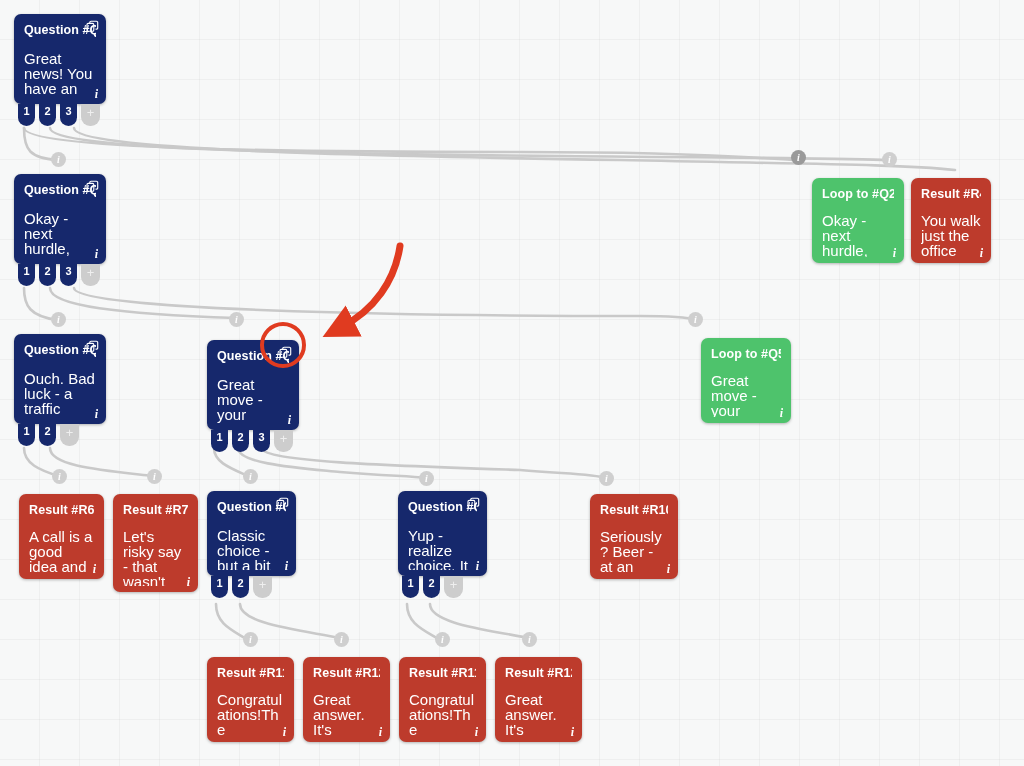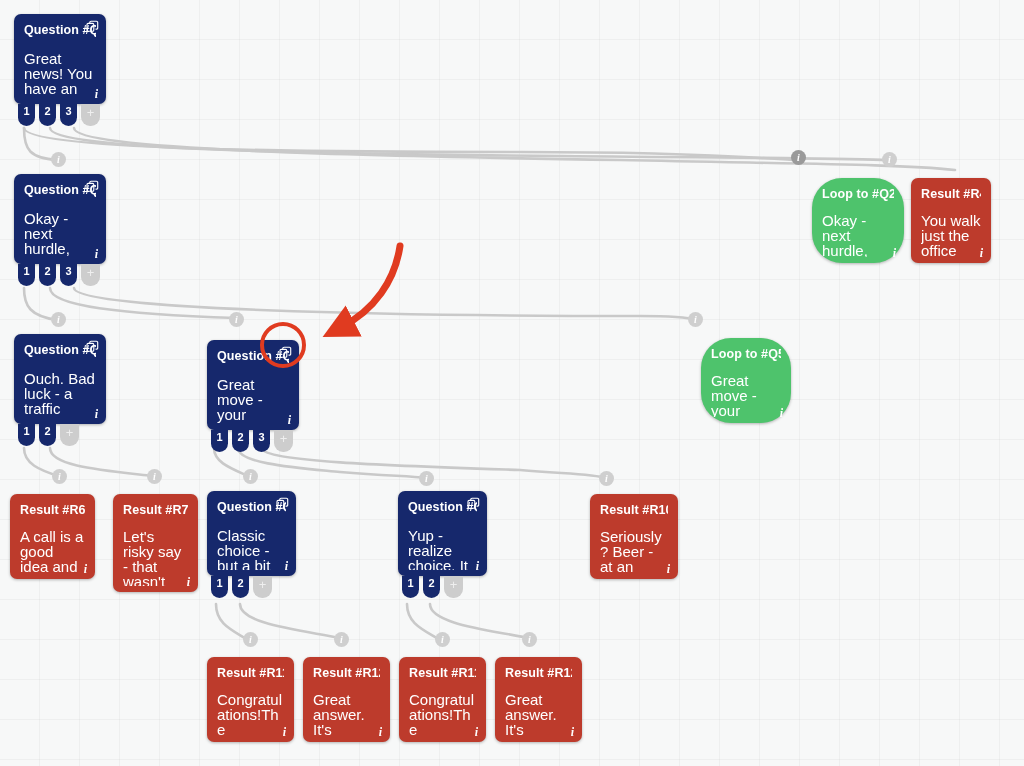--- a/index.html
+++ b/index.html
@@ -29,21 +29,21 @@
     overflow: visible;
     box-shadow: 0 1px 3px rgba(0,0,0,0.28);
   }
   .node .body-wrap {
     position: relative;
     height: 100%;
     overflow: hidden;
   }
   .node.question { background: #16286c; }
   .node.result   { background: #bd3b2c; }
-  .node.loop     { background: #4ec36c; border-radius: 30px; }
+  .node.loop     { background: #4ec36c; }
 
   .node-title {
     font-size: 12.5px;
     font-weight: bold;
     letter-spacing: .1px;
     line-height: 15px;
     white-space: nowrap;
     overflow: hidden;
   }
   .node-text {
@@ -238,21 +238,21 @@
         </div>
         <div class="info-icon">i</div>
       </div>
       <div class="node loop" style="left: 701px; top: 338px; width: 90px; height: 85px;">
         <div class="body-wrap">
           <div class="node-title">Loop to #Q5</div>
           <div class="node-text">Great move - your safety margin</div>
         </div>
         <div class="info-icon">i</div>
       </div>
-      <div class="node result" style="left: 10px; top: 494px; width: 85px; height: 85px;">
+      <div class="node result" style="left: 19px; top: 494px; width: 85px; height: 85px;">
         <div class="body-wrap">
           <div class="node-title">Result #R6</div>
           <div class="node-text">A call is a good idea and best</div>
         </div>
         <div class="info-icon">i</div>
       </div>
       <div class="node result" style="left: 113px; top: 494px; width: 85px; height: 98px;">
         <div class="body-wrap">
           <div class="node-title">Result #R7</div>
           <div class="node-text">Let's risky say - that wasn't the best</div>

